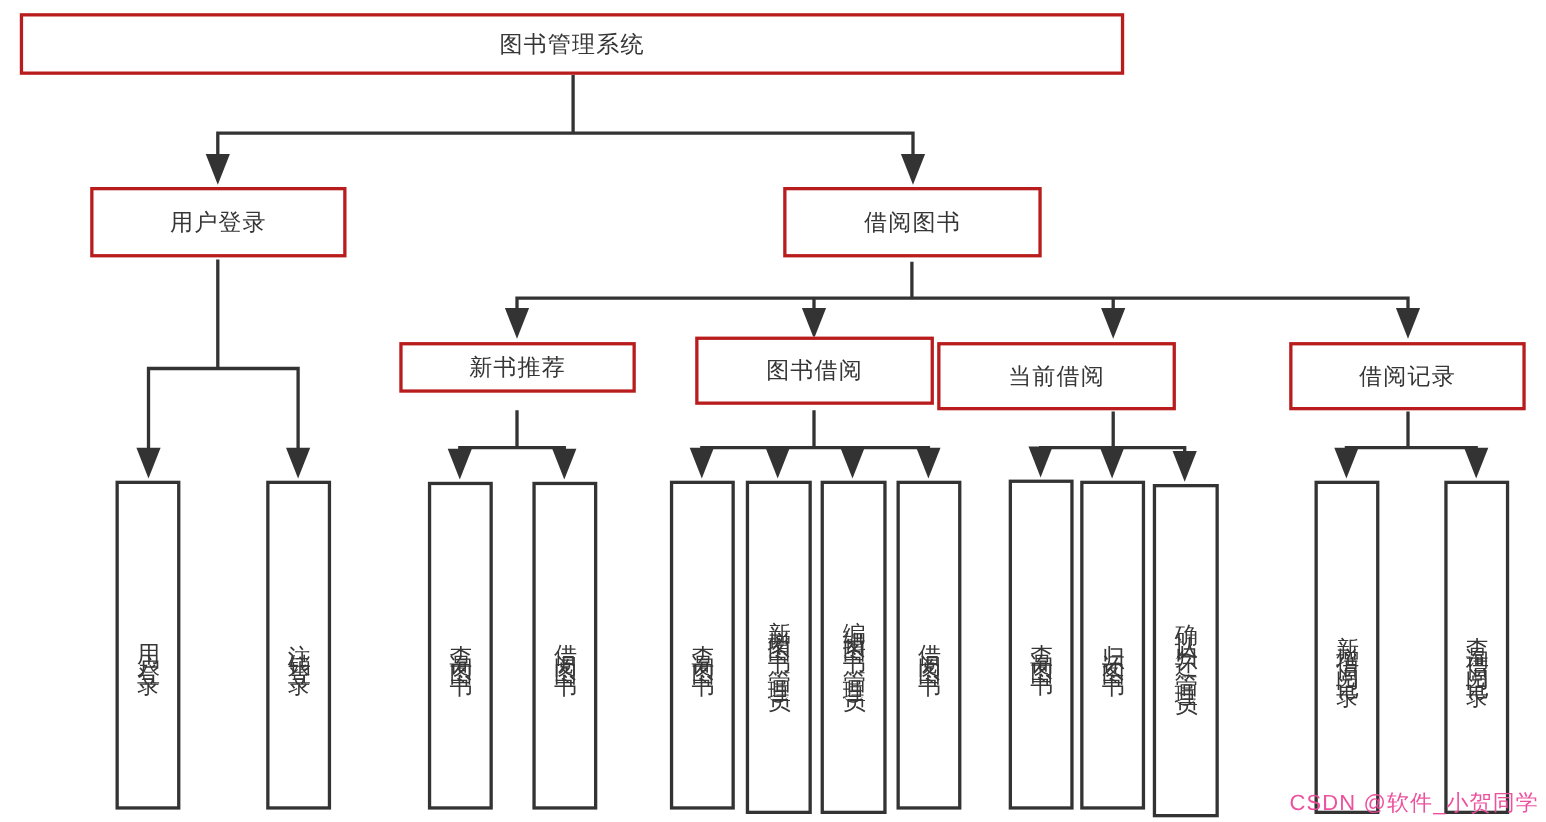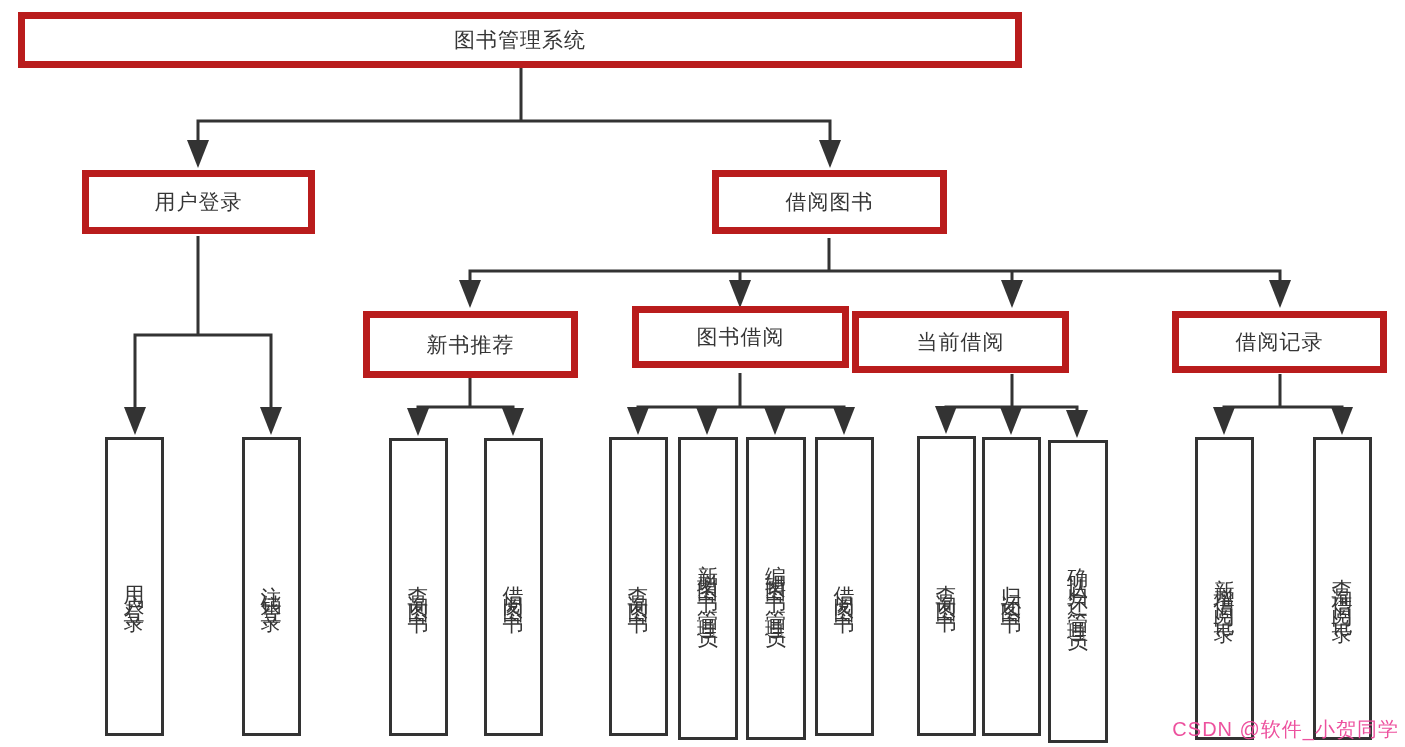--- a/index.html
+++ b/index.html
@@ -20,21 +20,21 @@
   .connectors {
     position: absolute;
     left: 0; top: 0;
     width: 1405px;
     height: 747px;
     z-index: 1;
   }
   .node {
     position: absolute;
     box-sizing: border-box;
-    border: 7px solid #b91c1c;
+    border: 3px solid #b91c1c;
     background: #ffffff;
     display: flex;
     align-items: center;
     justify-content: center;
     color: #363636;
     font-size: 21px;
     letter-spacing: 1px;
     z-index: 2;
   }
   .vbox {
@@ -110,21 +110,21 @@
       <polygon points="1213,407 1235,407 1224,435"></polygon>
       <polygon points="1331,407 1353,407 1342,435"></polygon>
     </g>
   </svg>
 
   <div class="node" style="left:18px; top:12px; width:1004px; height:56px;">图书管理系统</div>
 
   <div class="node" style="left:82px; top:170px; width:233px; height:64px;">用户登录</div>
   <div class="node" style="left:712px; top:170px; width:235px; height:64px;">借阅图书</div>
 
-  <div class="node" style="left:363px; top:311px; width:215px; height:67px;">新书推荐</div>
+  <div class="node" style="left:363px; top:311px; width:215px; height:46px;">新书推荐</div>
   <div class="node" style="left:632px; top:306px; width:217px; height:62px;">图书借阅</div>
   <div class="node" style="left:852px; top:311px; width:217px; height:62px;">当前借阅</div>
   <div class="node" style="left:1172px; top:311px; width:215px; height:62px;">借阅记录</div>
 
   <div class="vbox" style="left:105px; top:437px; width:59px; height:299px;">
     <span class="vlabel">用户登录</span>
   </div>
   <div class="vbox" style="left:242px; top:437px; width:59px; height:299px;">
     <span class="vlabel">注销登录</span>
   </div>

